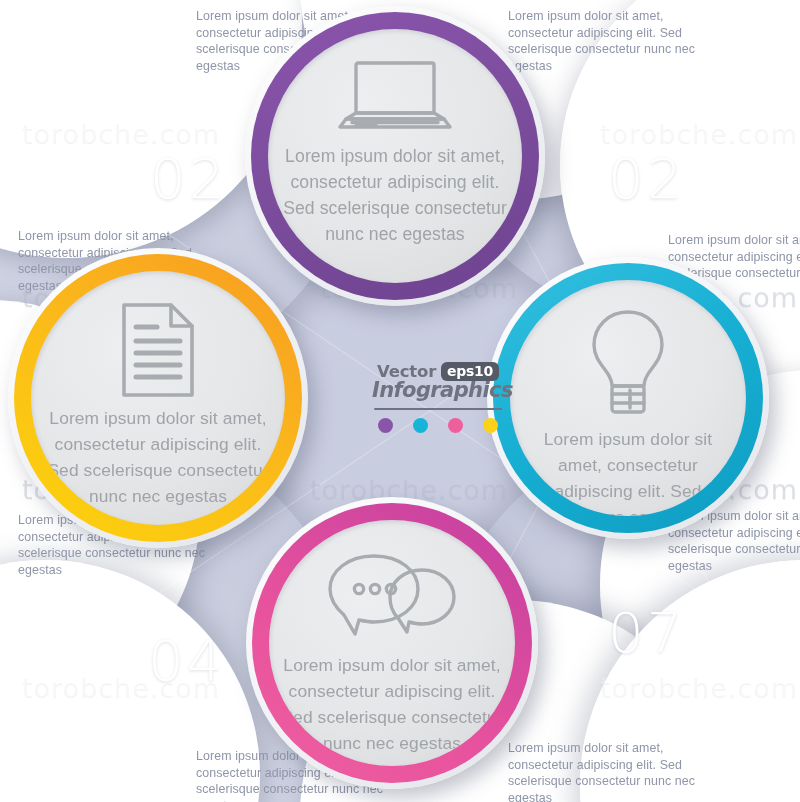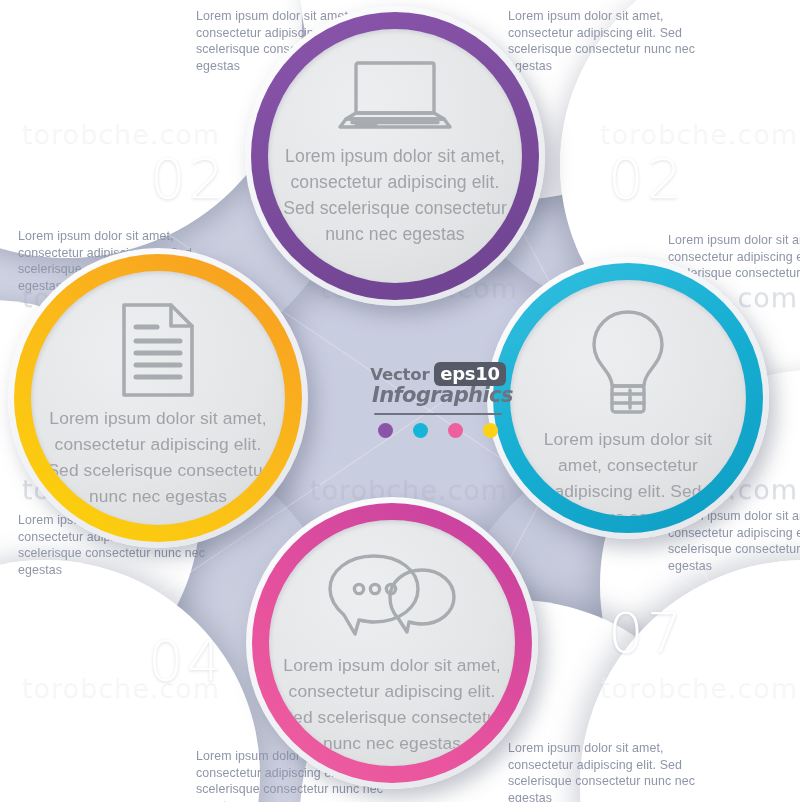--- a/index.html
+++ b/index.html
@@ -221,21 +221,21 @@
   .logo-vector {
     color: #6e737f;
     font-size: 16.5px;
     font-weight: bold;
     font-family: "DejaVu Sans", sans-serif;
     letter-spacing: -0.2px;
   }
   .logo-eps {
     background: #555a66;
     color: #ffffff;
-    font-size: 18px;
+    font-size: 14px;
     font-weight: bold;
     font-family: "DejaVu Sans", sans-serif;
     border-radius: 6px;
     padding: 1px 6px 2px 6px;
     letter-spacing: -0.3px;
   }
   .logo-info {
     color: #6e737f;
     font-size: 21px;
     font-weight: bold;

